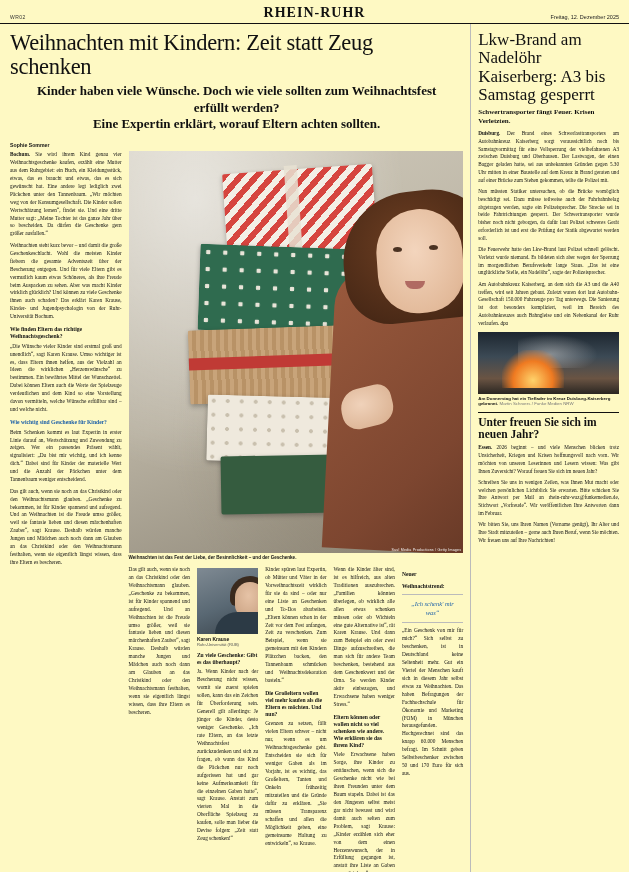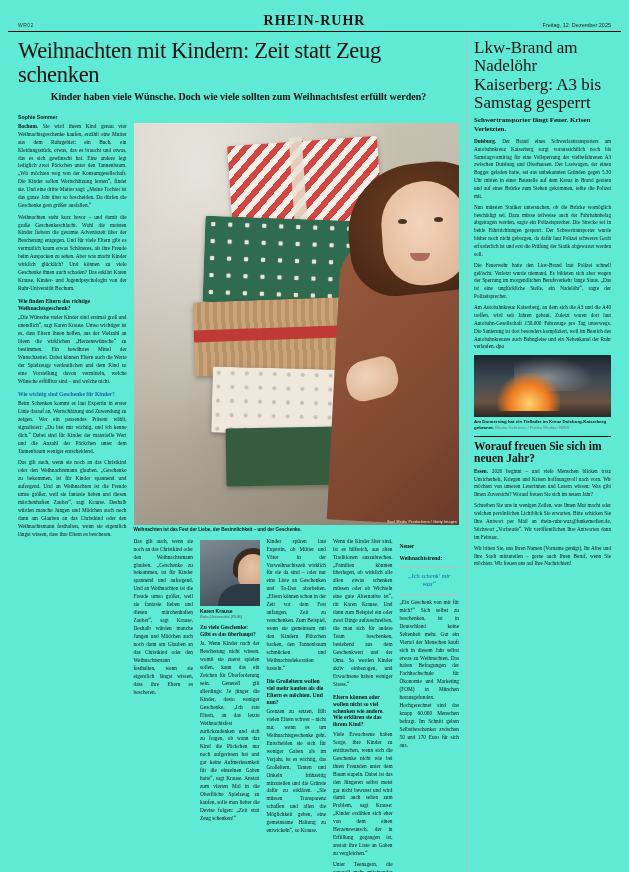--- a/index.html
+++ b/index.html
@@ -11,23 +11,23 @@
     width: 629px;
     height: 872px;
     font-family: "Liberation Serif", serif;
     color: #111111;
     overflow: hidden;
   }
   .page {
     position: relative;
     width: 629px;
     height: 872px;
-    background: #5eead4;
+    background: #fef9c3;
     box-sizing: border-box;
-    padding: 8px;
+    padding: 0;
   }
 
   
   .masthead {
     display: flex;
     align-items: flex-end;
     justify-content: space-between;
     padding: 5px 10px 2px 10px;
     border-bottom: 1px solid #111;
   }
@@ -77,21 +77,21 @@
   
   h1.headline {
     font-size: 22.5px;
     line-height: 1.05;
     font-weight: normal;
     margin: 7px 16px 5px 0;
     letter-spacing: -0.3px;
   }
   .subhead {
     text-align: center;
-    font-size: 10px;
+    font-size: 13px;
     font-weight: bold;
     line-height: 1.25;
     margin: 0 0 10px 0;
     padding: 0 20px;
   }
   .byline {
     font-size: 5.2px;
     font-family: "Liberation Sans", sans-serif;
     font-weight: bold;
     margin: 4px 0 3px 0;
@@ -354,20 +354,21 @@
     <div class="date">Freitag, 12. Dezember 2025</div>
   </div>
 
   <div class="content">
 
     <div class="left-block">
 
       <h1 class="headline">Weihnachten mit Kindern: Zeit statt Zeug schenken</h1>
       <div class="subhead">
         <div>Kinder haben viele Wünsche. Doch wie viele sollten zum Weihnachtsfest erfüllt werden?</div>
+        <div>Eine Expertin erklärt, worauf Eltern achten sollten.</div>
       </div>
       <div class="byline">Sophie Sommer</div>
 
       <div class="cols">
 
         <div class="col">
           <p class="body"><b class="lead">Bochum.</b> <span>Sie wird ihrem Kind genau vier Weihnachtsgeschenke kaufen, erzählt eine Mutter aus dem Ruhrgebiet: ein Buch, ein Kleidungsstück, etwas, das es braucht und etwas, das es sich gewünscht hat. Eine andere legt lediglich zwei Päckchen unter den Tannenbaum. „Wir möchten weg von der Konsumgesellschaft. Die Kinder sollen Wertschätzung lernen“, findet sie. Und eine dritte Mutter sagt: „Meine Tochter ist das ganze Jahr über so bescheiden. Da dürfen die Geschenke gern größer ausfallen.“</span></p>
           <p class="body">Weihnachten steht kurz bevor – und damit die große Geschenkeschlacht. Wohl die meisten Kinder fiebern die gesamte Adventszeit über der Bescherung entgegen. Und für viele Eltern gibt es vermutlich kaum etwas Schöneres, als ihre Freude beim Auspacken zu sehen. Aber was macht Kinder wirklich glücklich? Und können zu viele Geschenke ihnen auch schaden? Das erklärt Karen Krause, Kinder- und Jugendpsychologin von der Ruhr-Universität Bochum.</p>
           <div class="qhead">Wie finden Eltern das richtige Weihnachtsgeschenk?</div>
           <p class="body">„Die Wünsche vieler Kinder sind erstmal groß und unendlich“, sagt Karen Krause. Umso wichtiger ist es, dass Eltern ihnen helfen, aus der Vielzahl an Ideen die wirklichen „Herzenswünsche“ zu bestimmen. Ein bewährtes Mittel der Wunschzettel. Dabei können Eltern auch die Werte der Spielzeuge verdeutlichen und dem Kind so eine Vorstellung davon vermitteln, welche Wünsche erfüllbar sind – und welche nicht.</p>
@@ -454,21 +455,21 @@
       <div class="rail-photo">
         <div class="smoke"></div>
         <div class="fire"></div>
       </div>
       <div class="rail-caption">
         <span>Am Donnerstag hat ein Tieflader im Kreuz Duisburg-Kaiserberg gebrannt.</span>
         <span class="credit">Martin Schroers / Funke Medien NRW</span>
       </div>
 
       <div class="box-promo">
-        <h2 class="promo-head">Worauf freuen Sie sich im neuen Jahr?</h2>
+        <h2 class="promo-head">Unter freuen Sie sich im neuen Jahr?</h2>
         <p class="rail-body"><b>Essen.</b> <span>2026 beginnt – und viele Menschen blicken trotz Unsicherheit, Kriegen und Krisen hoffnungsvoll nach vorn. Wir möchten von unseren Leserinnen und Lesern wissen: Was gibt Ihnen Zuversicht? Worauf freuen Sie sich im neuen Jahr?</span></p>
         <p class="rail-body">Schreiben Sie uns in wenigen Zeilen, was Ihnen Mut macht oder welchen persönlichen Lichtblick Sie erwarten. Bitte schicken Sie Ihre Antwort per Mail an rhein-ruhr-waz@funkemedien.de, Stichwort „Vorfreude“. Wir veröffentlichen Ihre Antworten dann im Februar.</p>
         <p class="rail-body">Wir bitten Sie, uns Ihren Namen (Vorname genügt), Ihr Alter und Ihre Stadt mitzuteilen – gerne auch Ihren Beruf, wenn Sie möchten. Wir freuen uns auf Ihre Nachrichten!</p>
       </div>
     </div>
   </div>
 
 </div>
 
 </body></html>

